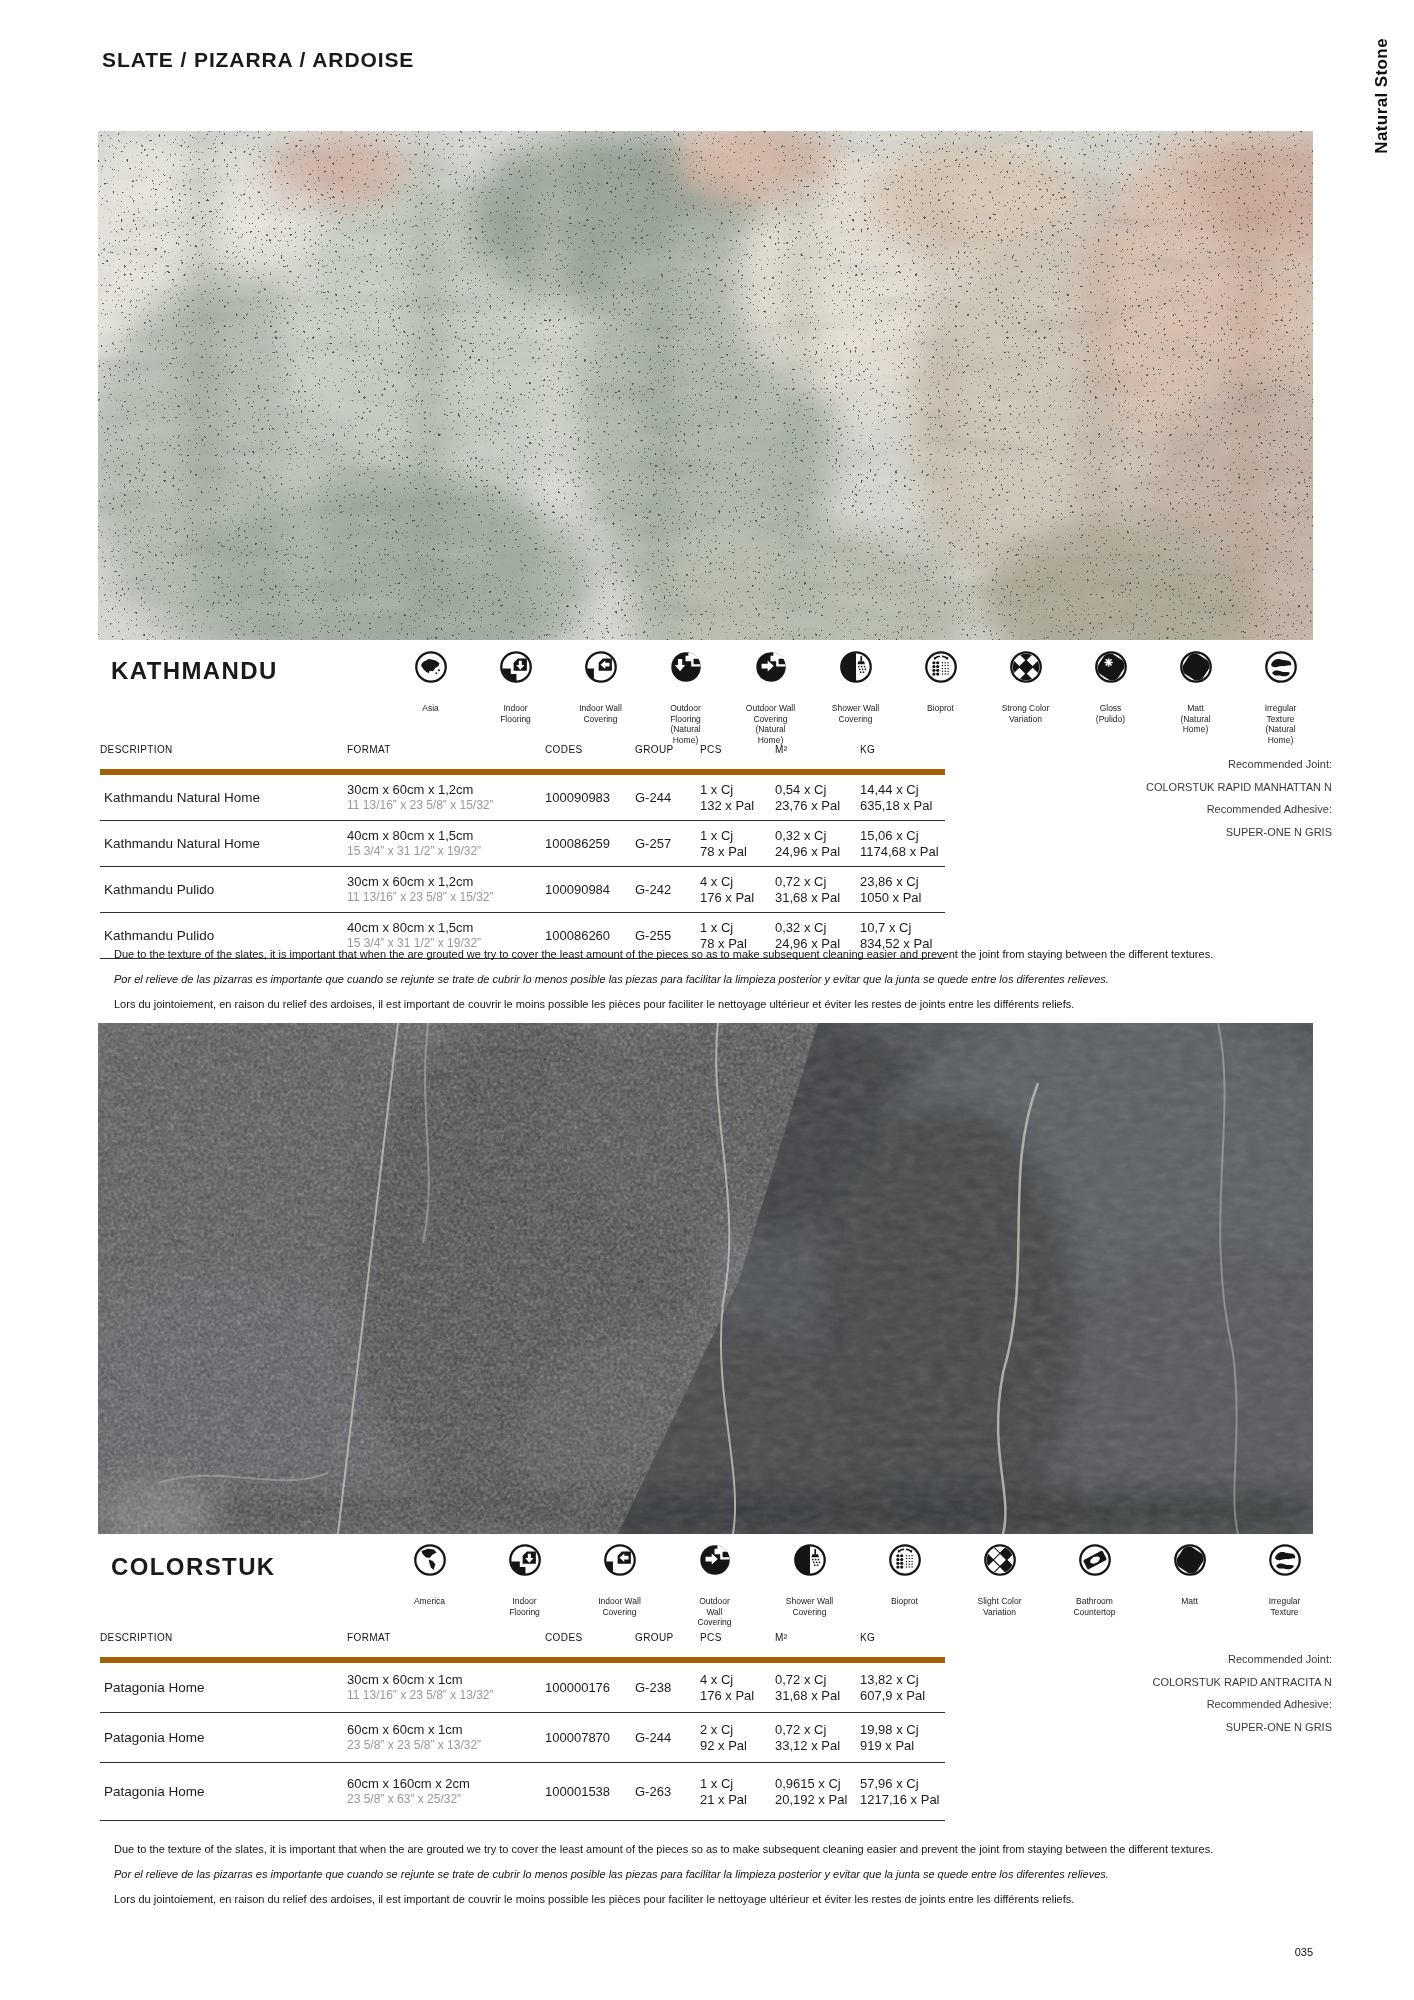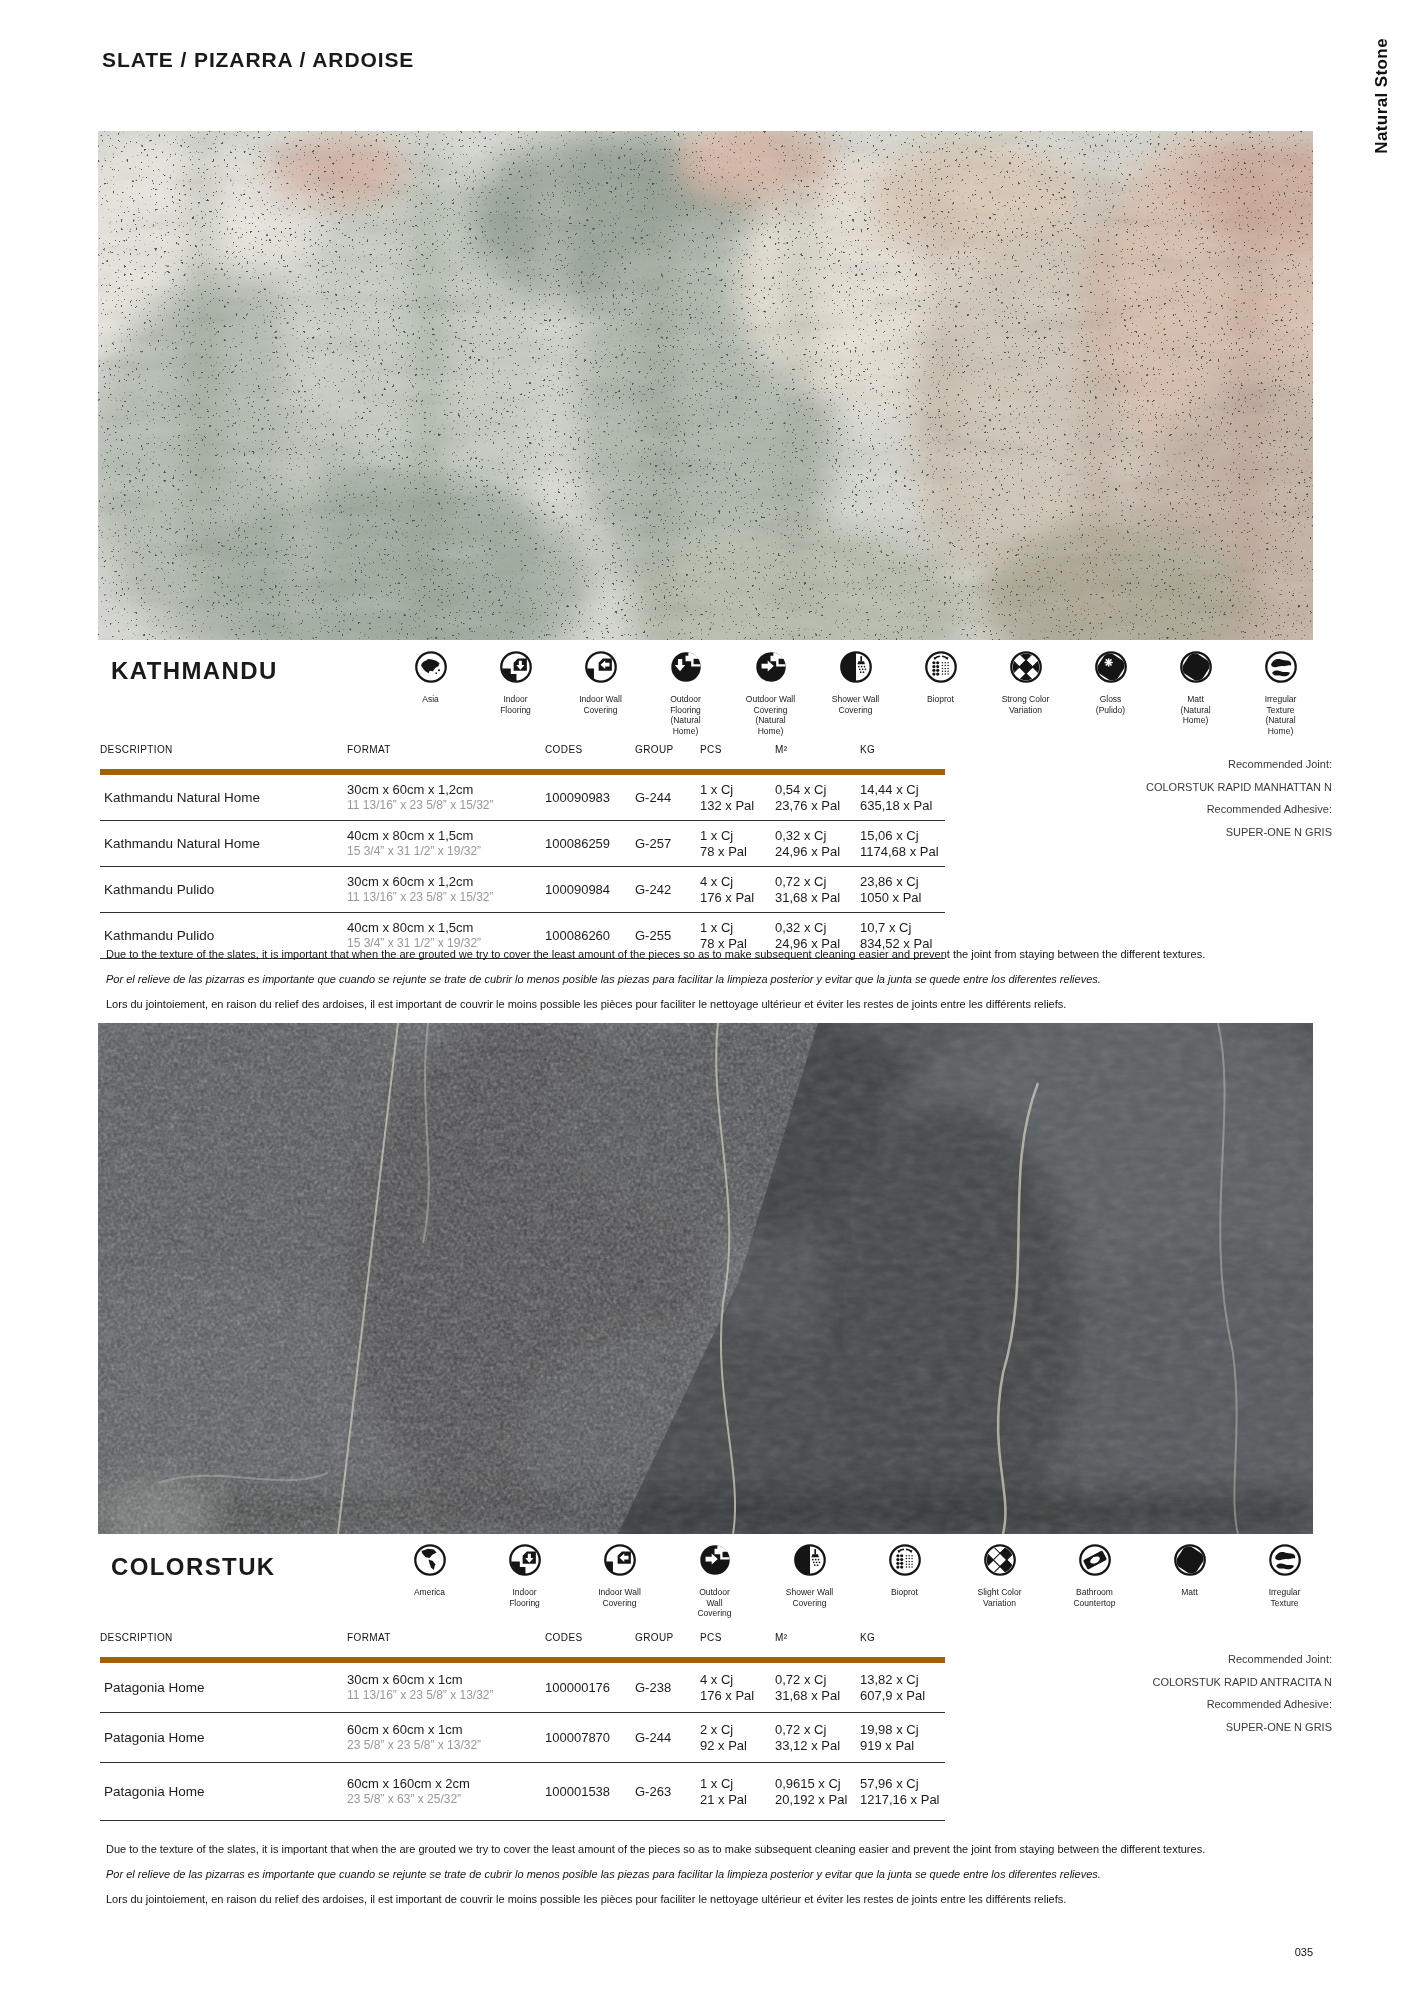--- a/index.html
+++ b/index.html
@@ -20,42 +20,42 @@
   #patagonia-heading{top:1544px;}
 
   .icon-row{position:absolute;display:flex;}
   #kathmandu-icons{left:388px;top:650px;}
   #kathmandu-icons .icon-item{width:85px;}
   #patagonia-icons{left:382px;top:1543px;}
   #patagonia-icons .icon-item{width:95px;}
   .icon-item{display:flex;flex-direction:column;align-items:center;}
   .icon-circle{width:34px;height:34px;}
   .icon-circle svg{width:34px;height:34px;display:block;}
-  .icon-label{margin-top:10px;font-size:8.5px;line-height:10.5px;text-align:center;white-space:pre-line;color:#1b1b1b;}
+  .icon-label{margin-top:19px;font-size:8.5px;line-height:10.5px;text-align:center;white-space:pre-line;color:#1b1b1b;}
 
   .spec-table{position:absolute;left:100px;width:845px;}
   #kathmandu-table{top:744px;}
   #patagonia-table{top:1632px;}
   .trow{display:grid;grid-template-columns:247px 198px 90px 65px 75px 85px 85px;}
   .thead{align-items:end;border-bottom:6px solid #a16207;padding-bottom:14px;font-size:10px;letter-spacing:.4px;color:#111;}
   .tbody-row{align-items:center;border-bottom:1.5px solid #2e2e2e;min-height:41px;padding:2px 0;}
   #patagonia-table .tbody-row{min-height:45px;}
   #patagonia-table .tbody-row:last-child{min-height:53px;}
   .cell{font-size:13px;line-height:15.5px;color:#1c1c1c;}
   .desc-cell{padding-left:4px;font-size:13.5px;}
   .cell .sub{font-size:12px;color:#97989a;margin-top:1px;}
 
   .recommended{position:absolute;right:82px;text-align:right;font-size:11px;line-height:22.5px;color:#3a3a3a;}
   #kathmandu-recommended{top:753px;}
   #patagonia-recommended{top:1648px;}
 
   .notes{position:absolute;left:102px;width:1262px;font-size:11px;color:#141414;}
   #kathmandu-notes{top:948px;}
   #patagonia-notes{top:1843px;}
-  .notes p{margin:0 4px 13px;white-space:nowrap;}
+  .notes p{margin:0 12px 13px;white-space:nowrap;}
   .notes p.es{font-style:italic;}
 
   .page-number{position:absolute;top:1946px;right:101px;font-size:11px;color:#111;}
 </style>
 </head>
 <body>
 
 <div class="page">
 
   <h1 class="page-title">SLATE / PIZARRA / ARDOISE</h1>

